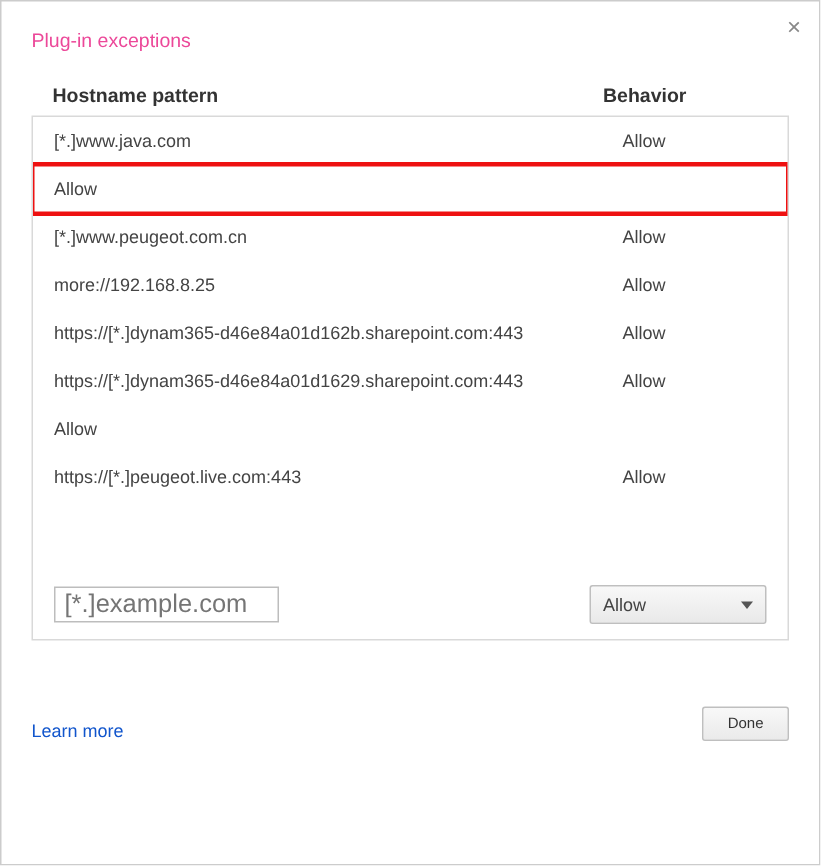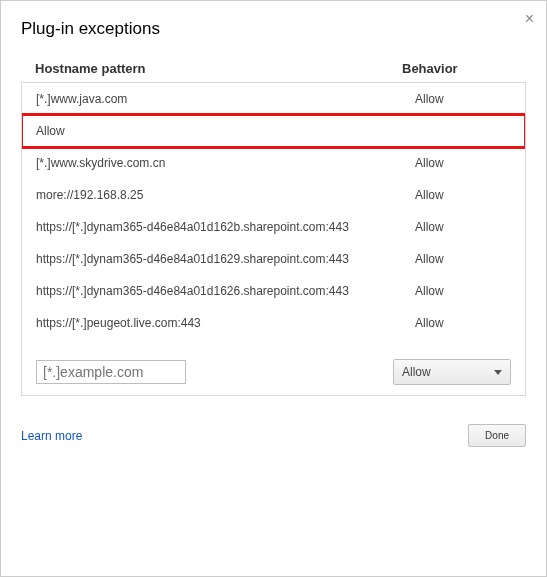--- a/index.html
+++ b/index.html
@@ -22,34 +22,34 @@
     .close-x {
       position: absolute;
       top: 10px;
       right: 12px;
       font-size: 16px;
       color: #888;
       cursor: pointer;
       line-height: 1;
     }
     .title {
-      font-size: 17px;
-      color: #000000;
+      font-size: 13px;
+      color: #ec4899;
       margin-bottom: 22px;
     }
     .headers {
       display: flex;
       padding: 0 14px 6px 14px;
       justify-content: center;
     }
     .headers .col-host { flex: 1; font-weight: 600; color: #333; }
     .headers .col-beh  { width: 110px; font-weight: 600; color: #333; margin-left: 36px; }
     .list-box {
       border: 1px solid #d9d9d9;
-      height: 314px;
+      height: 350px;
       overflow: hidden;
       position: relative;
     }
     .row {
       display: flex;
       align-items: center;
       padding: 9px 14px;
       font-size: 12px;
       color: #444;
     }
@@ -63,21 +63,21 @@
       padding: 10px 14px;
       display: flex;
       align-items: center;
       gap: 10px;
     }
     .host-input {
       width: 150px;
       height: 24px;
       border: 1px solid #bdbdbd;
       padding: 2px 6px;
-      font-size: 14px;
+      font-size: 17px;
       color: #999;
       font-family: inherit;
     }
     .spacer { flex: 1; }
     .select-wrap {
       position: relative;
       width: 118px;
       height: 26px;
       border: 1px solid #bfbfbf;
       background: linear-gradient(#f8f8f8, #e9e9e9);
@@ -89,22 +89,22 @@
     }
     .select-wrap .sel-label { flex: 1; font-size: 12px; color: #444; }
     .caret {
       width: 0; height: 0;
       border-left: 4px solid transparent;
       border-right: 4px solid transparent;
       border-top: 5px solid #555;
     }
     .footer {
       display: flex;
-      align-items: center;
-      margin-top: 28px;
+      align-items: flex-end;
+      margin-top: 44px;
     }
     .learn-link {
       color: #1155cc;
       font-size: 12px;
       cursor: pointer;
       text-decoration: none;
     }
     .done-btn {
       border: 1px solid #bfbfbf;
       background: linear-gradient(#f8f8f8,#eaeaea);
@@ -134,37 +134,36 @@
   <div class="list-box">
     <div class="rows-container" id="rows-container">
         <div class="row">
           <div class="host">[*.]www.java.com</div>
           <div class="beh">Allow</div>
         </div>
         <div class="row highlight">
           <div class="beh">Allow</div>
         </div>
         <div class="row">
-          <div class="host">[*.]www.skydrive.com.cn</div>
+          <div class="host">[*.]www.peugeot.com.cn</div>
           <div class="beh">Allow</div>
         </div>
         <div class="row">
           <div class="host">more://192.168.8.25</div>
           <div class="beh">Allow</div>
         </div>
         <div class="row">
           <div class="host">https://[*.]dynam365-d46e84a01d162b.sharepoint.com:443</div>
           <div class="beh">Allow</div>
         </div>
         <div class="row">
           <div class="host">https://[*.]dynam365-d46e84a01d1629.sharepoint.com:443</div>
           <div class="beh">Allow</div>
         </div>
         <div class="row">
-          <div class="host">https://[*.]dynam365-d46e84a01d1626.sharepoint.com:443</div>
           <div class="beh">Allow</div>
         </div>
         <div class="row">
           <div class="host">https://[*.]peugeot.live.com:443</div>
           <div class="beh">Allow</div>
         </div>
       </div>
 
     <div class="add-row" style="position:absolute; bottom:0; left:0; right:0;">
       <input class="host-input" type="text" placeholder="[*.]example.com" style="">

